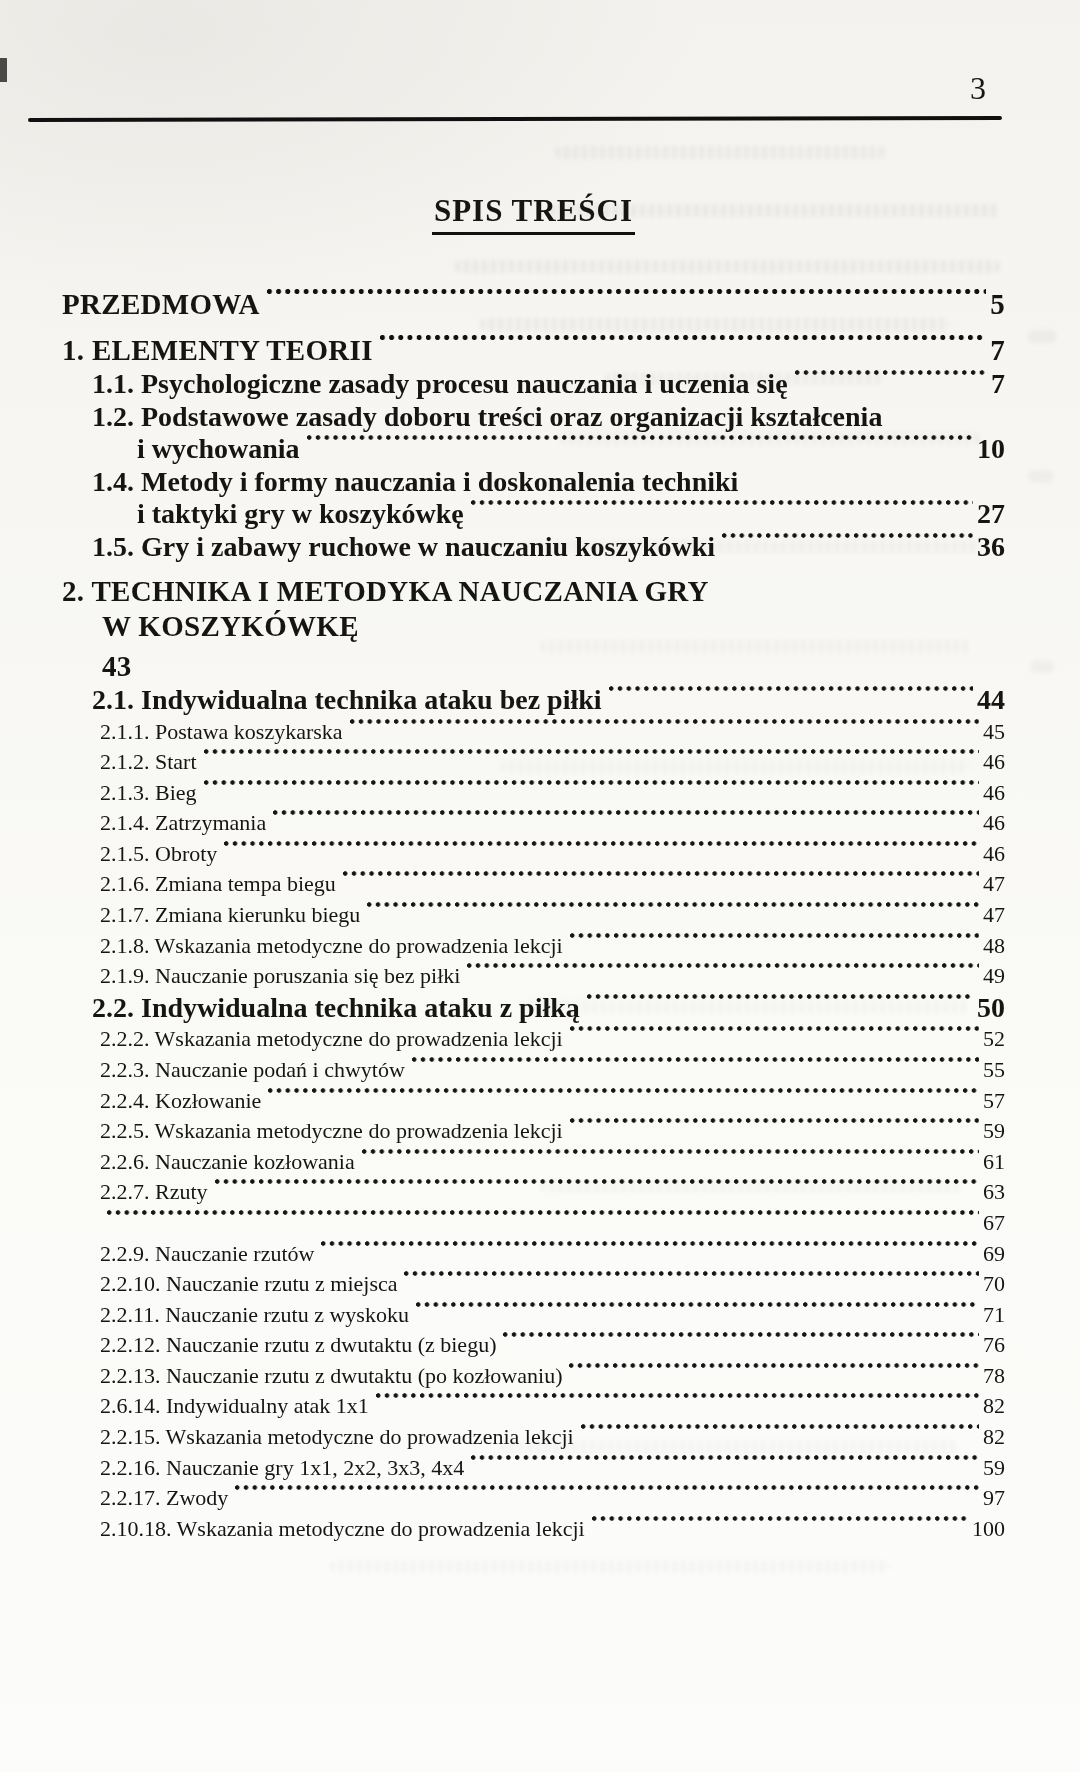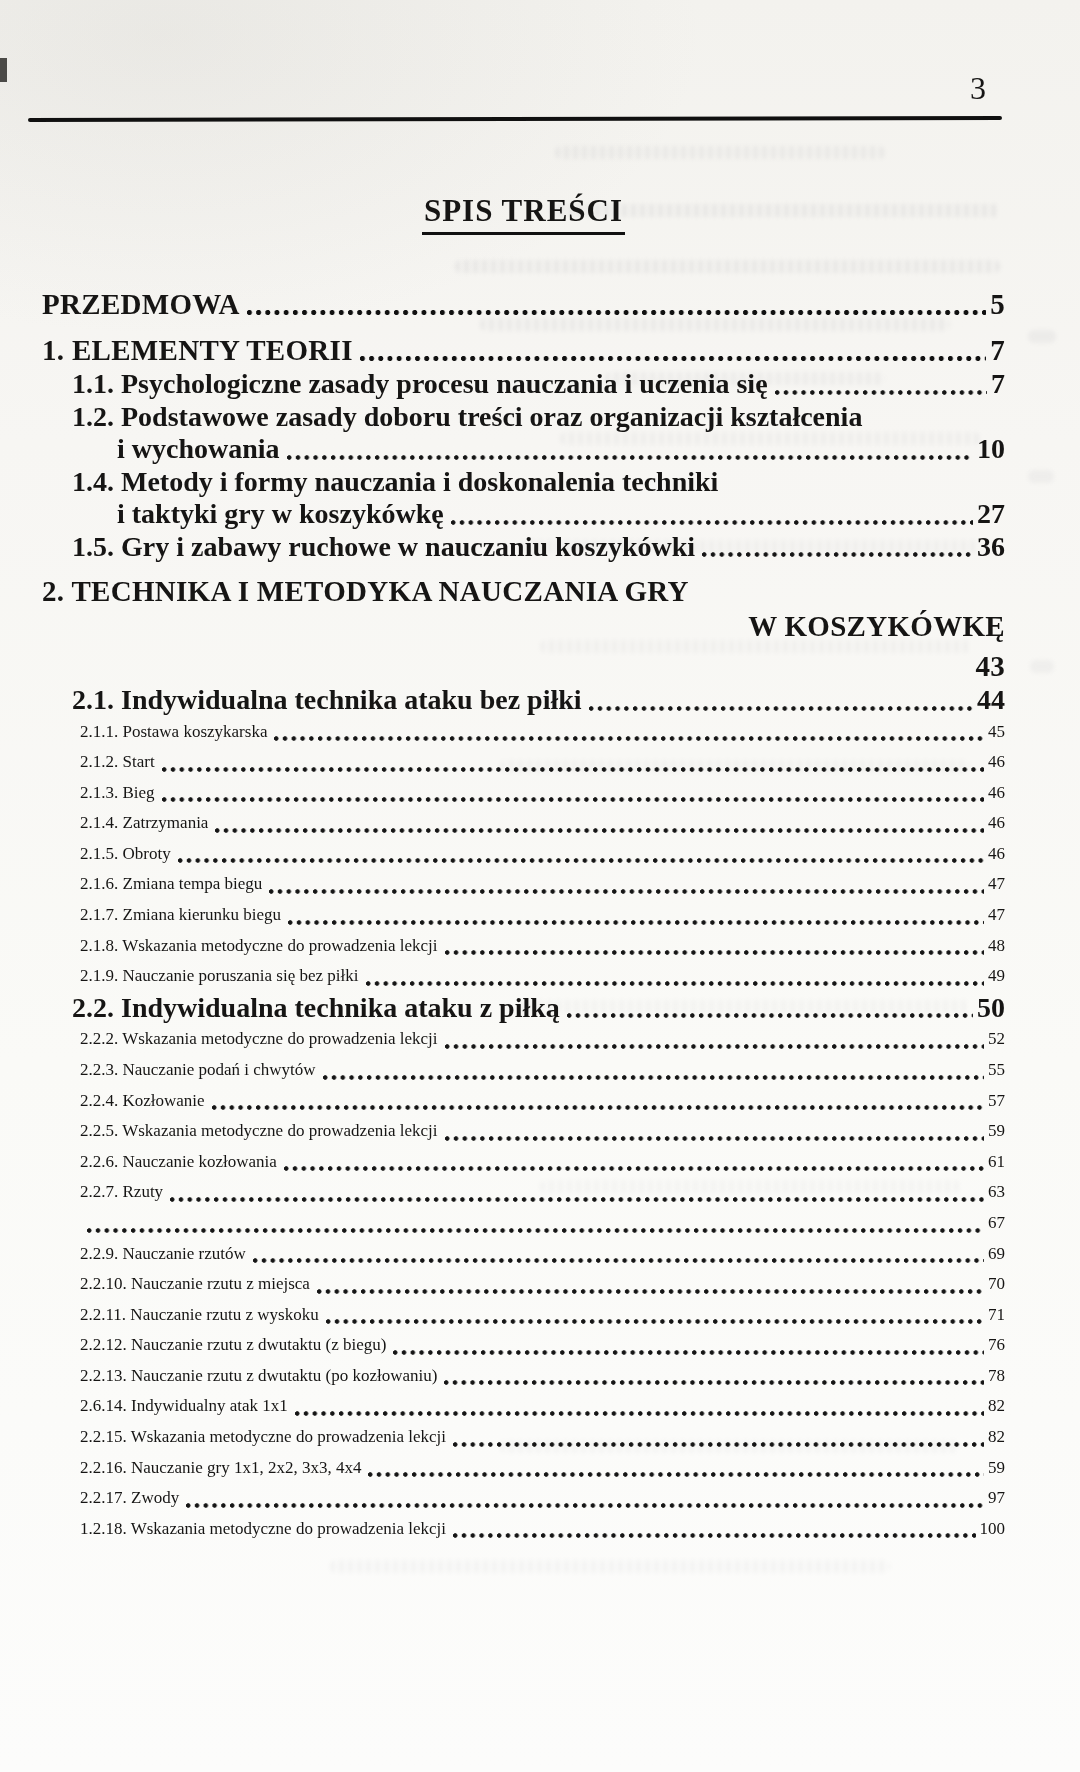--- a/index.html
+++ b/index.html
@@ -58,42 +58,42 @@
     height: 4px;
     background: #101010;
     border-radius: 2px;
     transform: rotate(-0.12deg);
     z-index: 2;
   }
 
   
   .content {
     position: absolute;
-    top: 0; left: 42px; right: 75px;
+    top: 0; left: 62px; right: 75px;
     z-index: 2;
     padding-top: 193px;
   }
   .title-wrap { text-align: center; }
   .title {
     display: inline-block;
     font-size: 31px;
     font-weight: 700;
     letter-spacing: 1px;
     padding: 0 2px 3px 2px;
     border-bottom: 3.5px solid #111;
   }
 
   .toc-list { margin-top: 52px; }
 
   .entry { }
   .lv0 { font-size: 29px; font-weight: 700; line-height: 35px; margin-top: 11px; letter-spacing: 0.3px; }
   .lv1 { font-size: 28px;  font-weight: 700; line-height: 32.5px; }
-  .lv2 { font-size: 17px; font-weight: 400; line-height: 30.6px; }
-
-  .row { display: flex; align-items: flex-end; }
+  .lv2 { font-size: 22px; font-weight: 400; line-height: 30.6px; }
+
+  .row { display: flex; align-items: flex-start; }
   .lab { white-space: nowrap; }
   .ind0  { padding-left: 0; }
   .ind1  { padding-left: 30px; }
   .ind2  { padding-left: 38px; }
   .first0 { padding-left: 0; }
   .first1 { padding-left: 30px; }
   .cont0 { padding-left: 40px; flex-direction: column; }
   .cont1 { padding-left: 75px; }
 
   .leader {
@@ -382,20 +382,20 @@
         </div>
         <div class="entry lv2">
           <div class="row ind2">
             <span class="lab">2.2.17. Zwody</span>
             <span class="leader"></span>
             <span class="pg">97</span>
           </div>
         </div>
         <div class="entry lv2">
           <div class="row ind2">
-            <span class="lab">1.2.18. Wskazania metodyczne do prowadzenia lekcji</span>
+            <span class="lab">2.10.18. Wskazania metodyczne do prowadzenia lekcji</span>
             <span class="leader"></span>
             <span class="pg">100</span>
           </div>
         </div>
       </div>
   </div>
 </div>
 
 </body></html>

